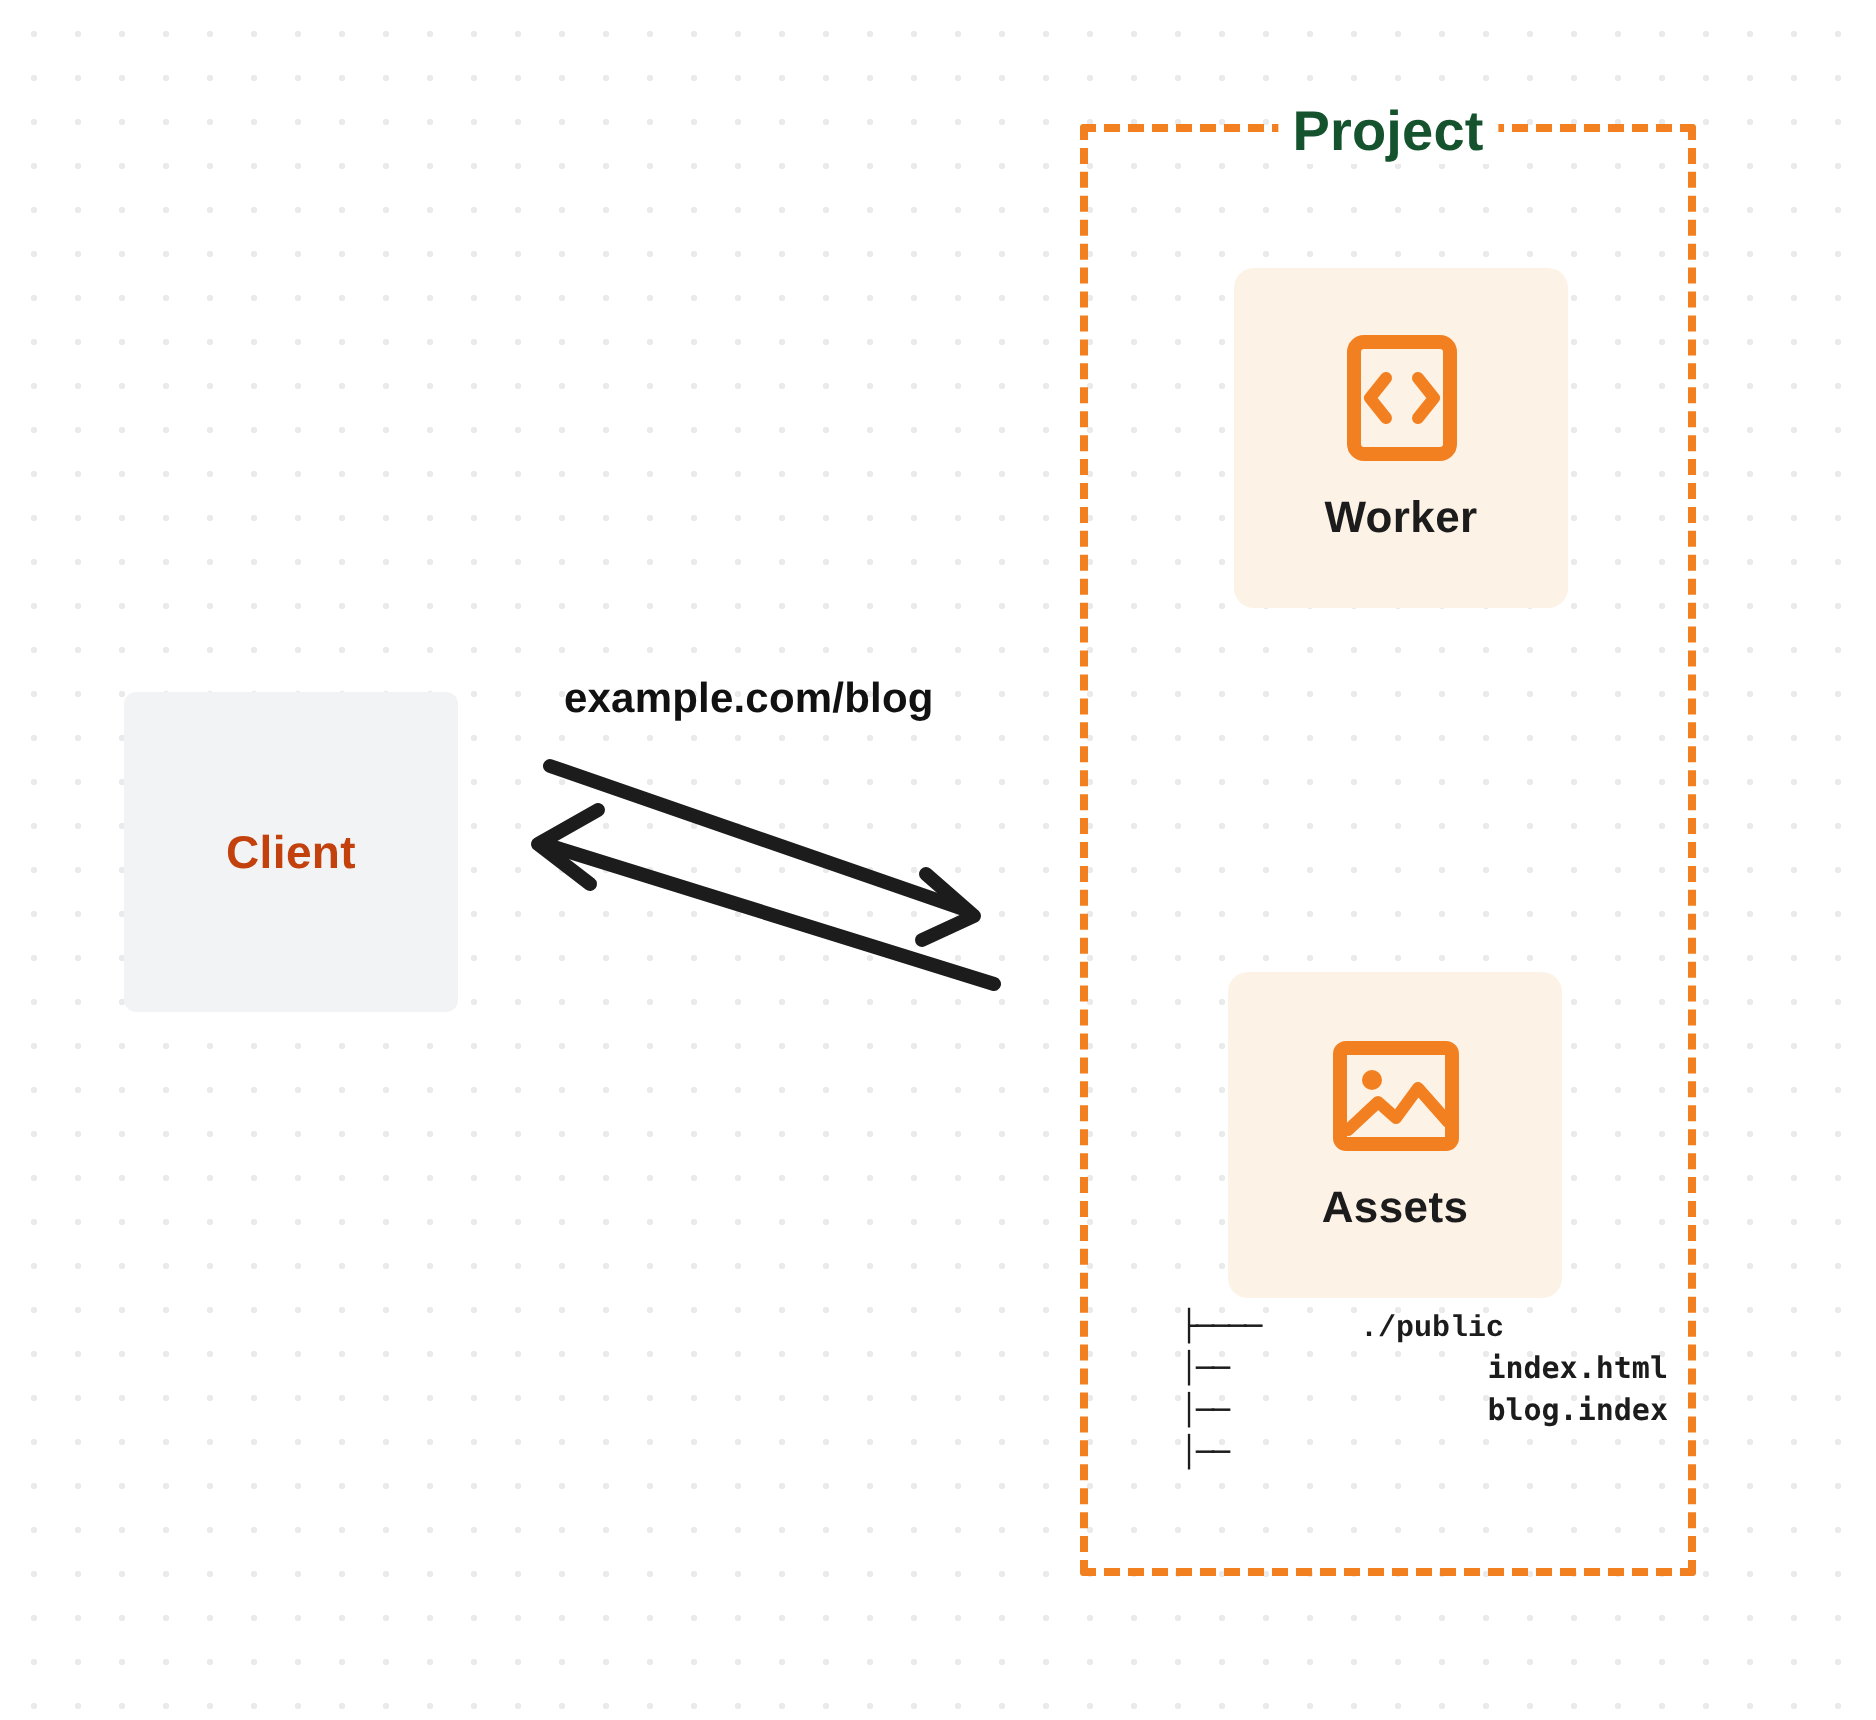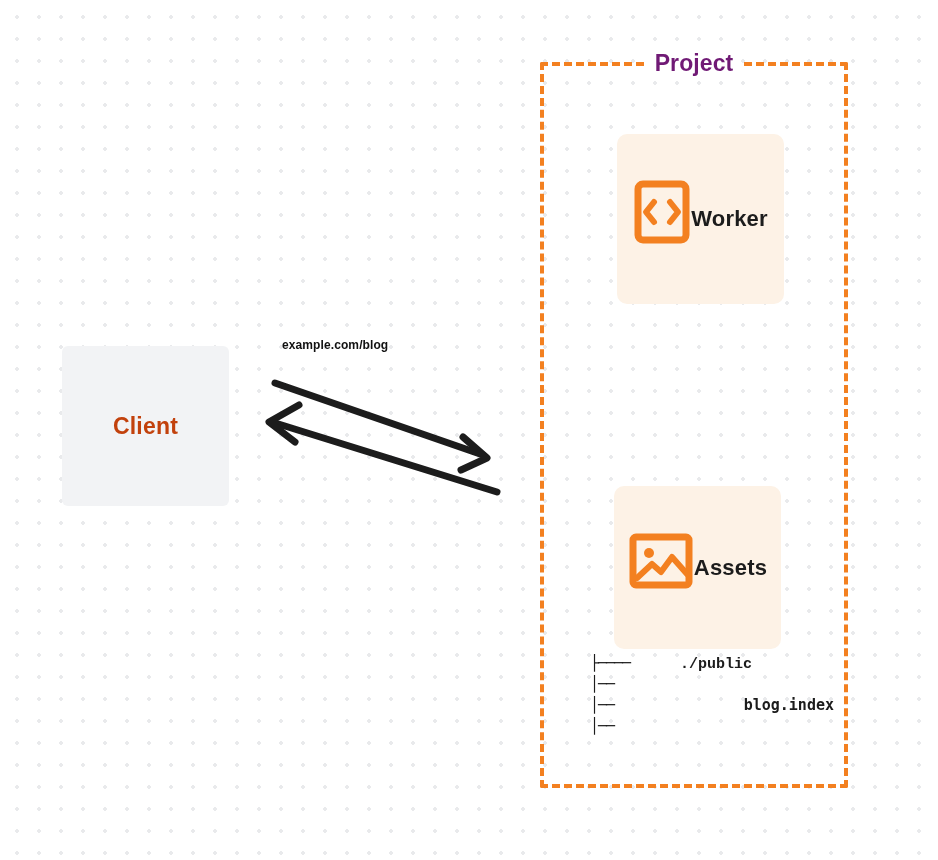--- a/index.html
+++ b/index.html
@@ -49,21 +49,21 @@
     position: absolute;
     left: 255px;
     top: 325px;
     width: 265px;
     height: 190px;
   }
   #request-label {
     position: absolute;
     left: 27px;
     top: 13px;
-    font-size: 12px;
+    font-size: 21px;
     font-weight: bold;
     color: #111111;
     white-space: nowrap;
     letter-spacing: 0.1px;
   }
   #arrows-svg {
     position: absolute;
     left: 0;
     top: 0;
   }
@@ -79,36 +79,36 @@
     box-sizing: border-box;
     border-radius: 2px;
   }
   #project-title {
     position: absolute;
     left: 50%;
     top: -16px;
     transform: translateX(-50%);
     background-color: #ffffff;
     padding: 0 7px;
-    font-size: 23px;
-    font-weight: bold;
-    color: #701a75;
+    font-size: 28px;
+    font-weight: bold;
+    color: #14532d;
     white-space: nowrap;
     letter-spacing: 0.1px;
     text-align: center;
   }
 
   
   .service-card {
     position: absolute;
     width: 167px;
     background-color: #fdf2e6;
     border-radius: 10px;
     display: flex;
-    flex-direction: row;
+    flex-direction: column;
     align-items: center;
     justify-content: center;
   }
   #worker-card {
     left: 73px;
     top: 68px;
     height: 170px;
   }
   #assets-card {
     left: 70px;
@@ -206,20 +206,21 @@
       <span class="service-label">Assets</span>
     </div>
 
     <div id="asset-tree">
       <div class="tree-row" id="tree-root">
         <span class="tree-branch">├────</span>
         <span class="tree-name">./public</span>
       </div>
       <div class="tree-row">
         <span class="tree-branch">│──</span>
+        <span class="tree-name">index.html</span>
       </div>
       <div class="tree-row">
         <span class="tree-branch">│──</span>
         <span class="tree-name">blog.index</span>
       </div>
       <div class="tree-row">
         <span class="tree-branch">│──</span>
       </div>
     </div>
 

